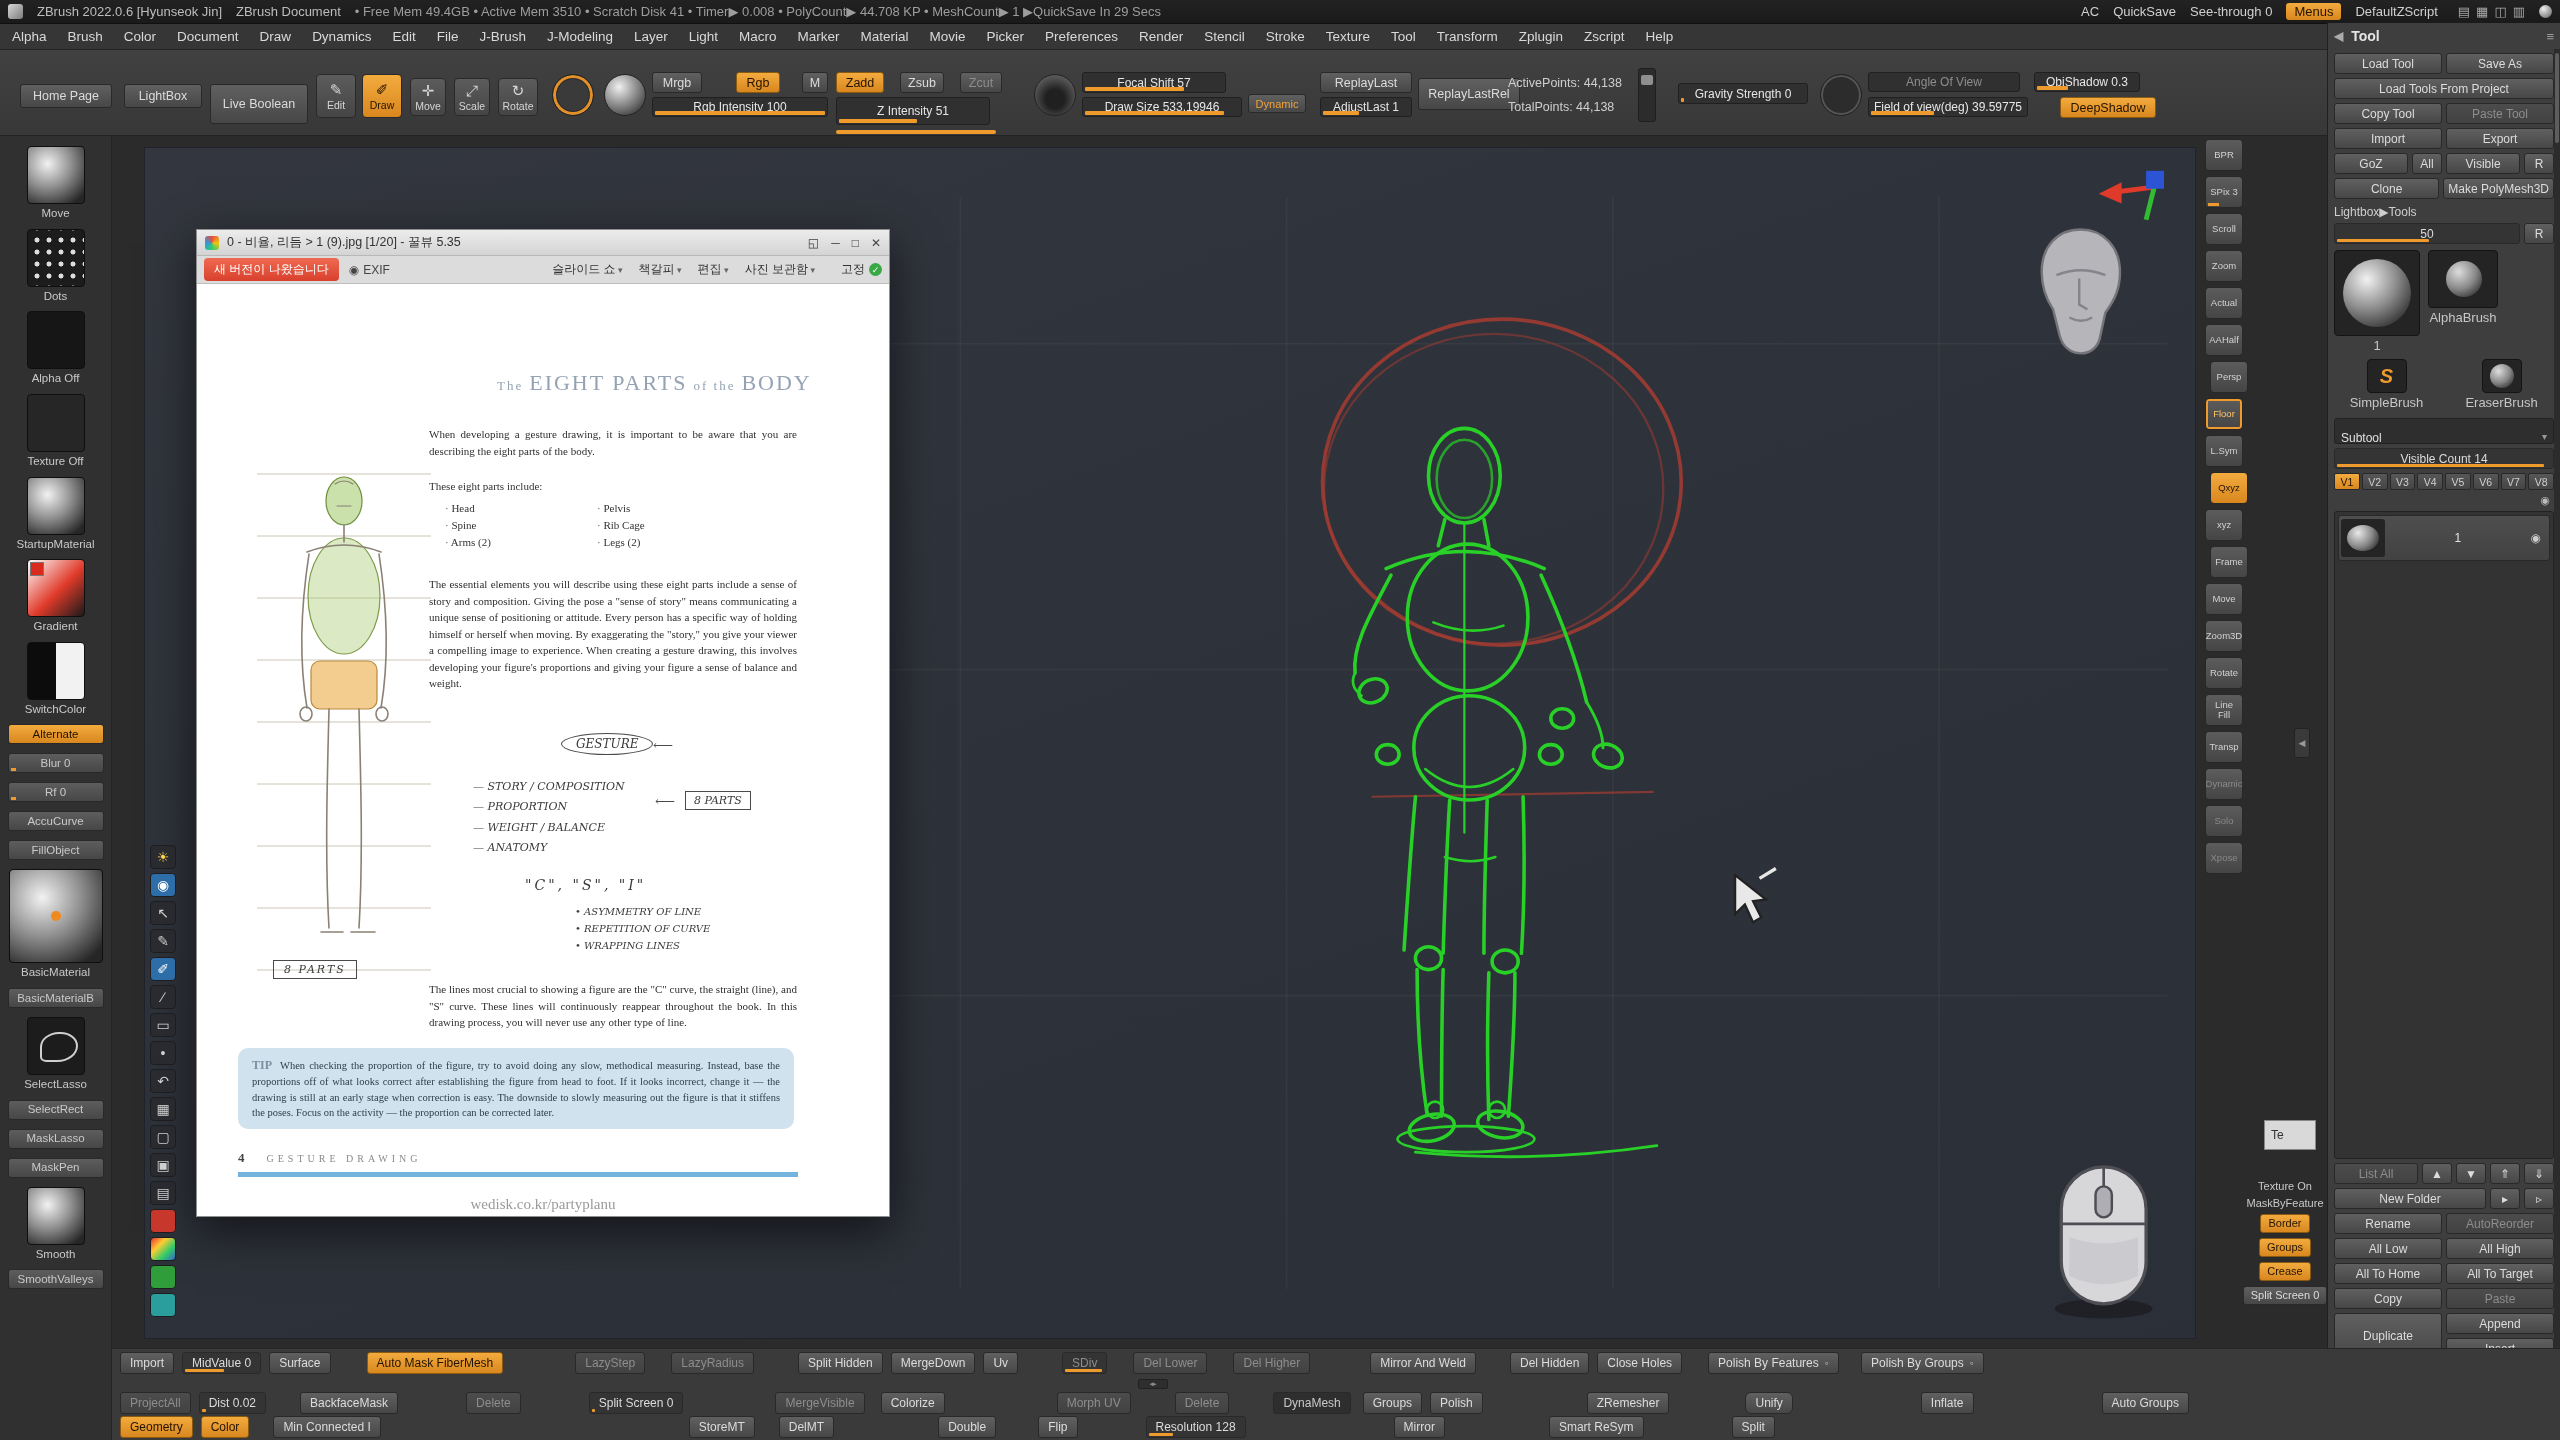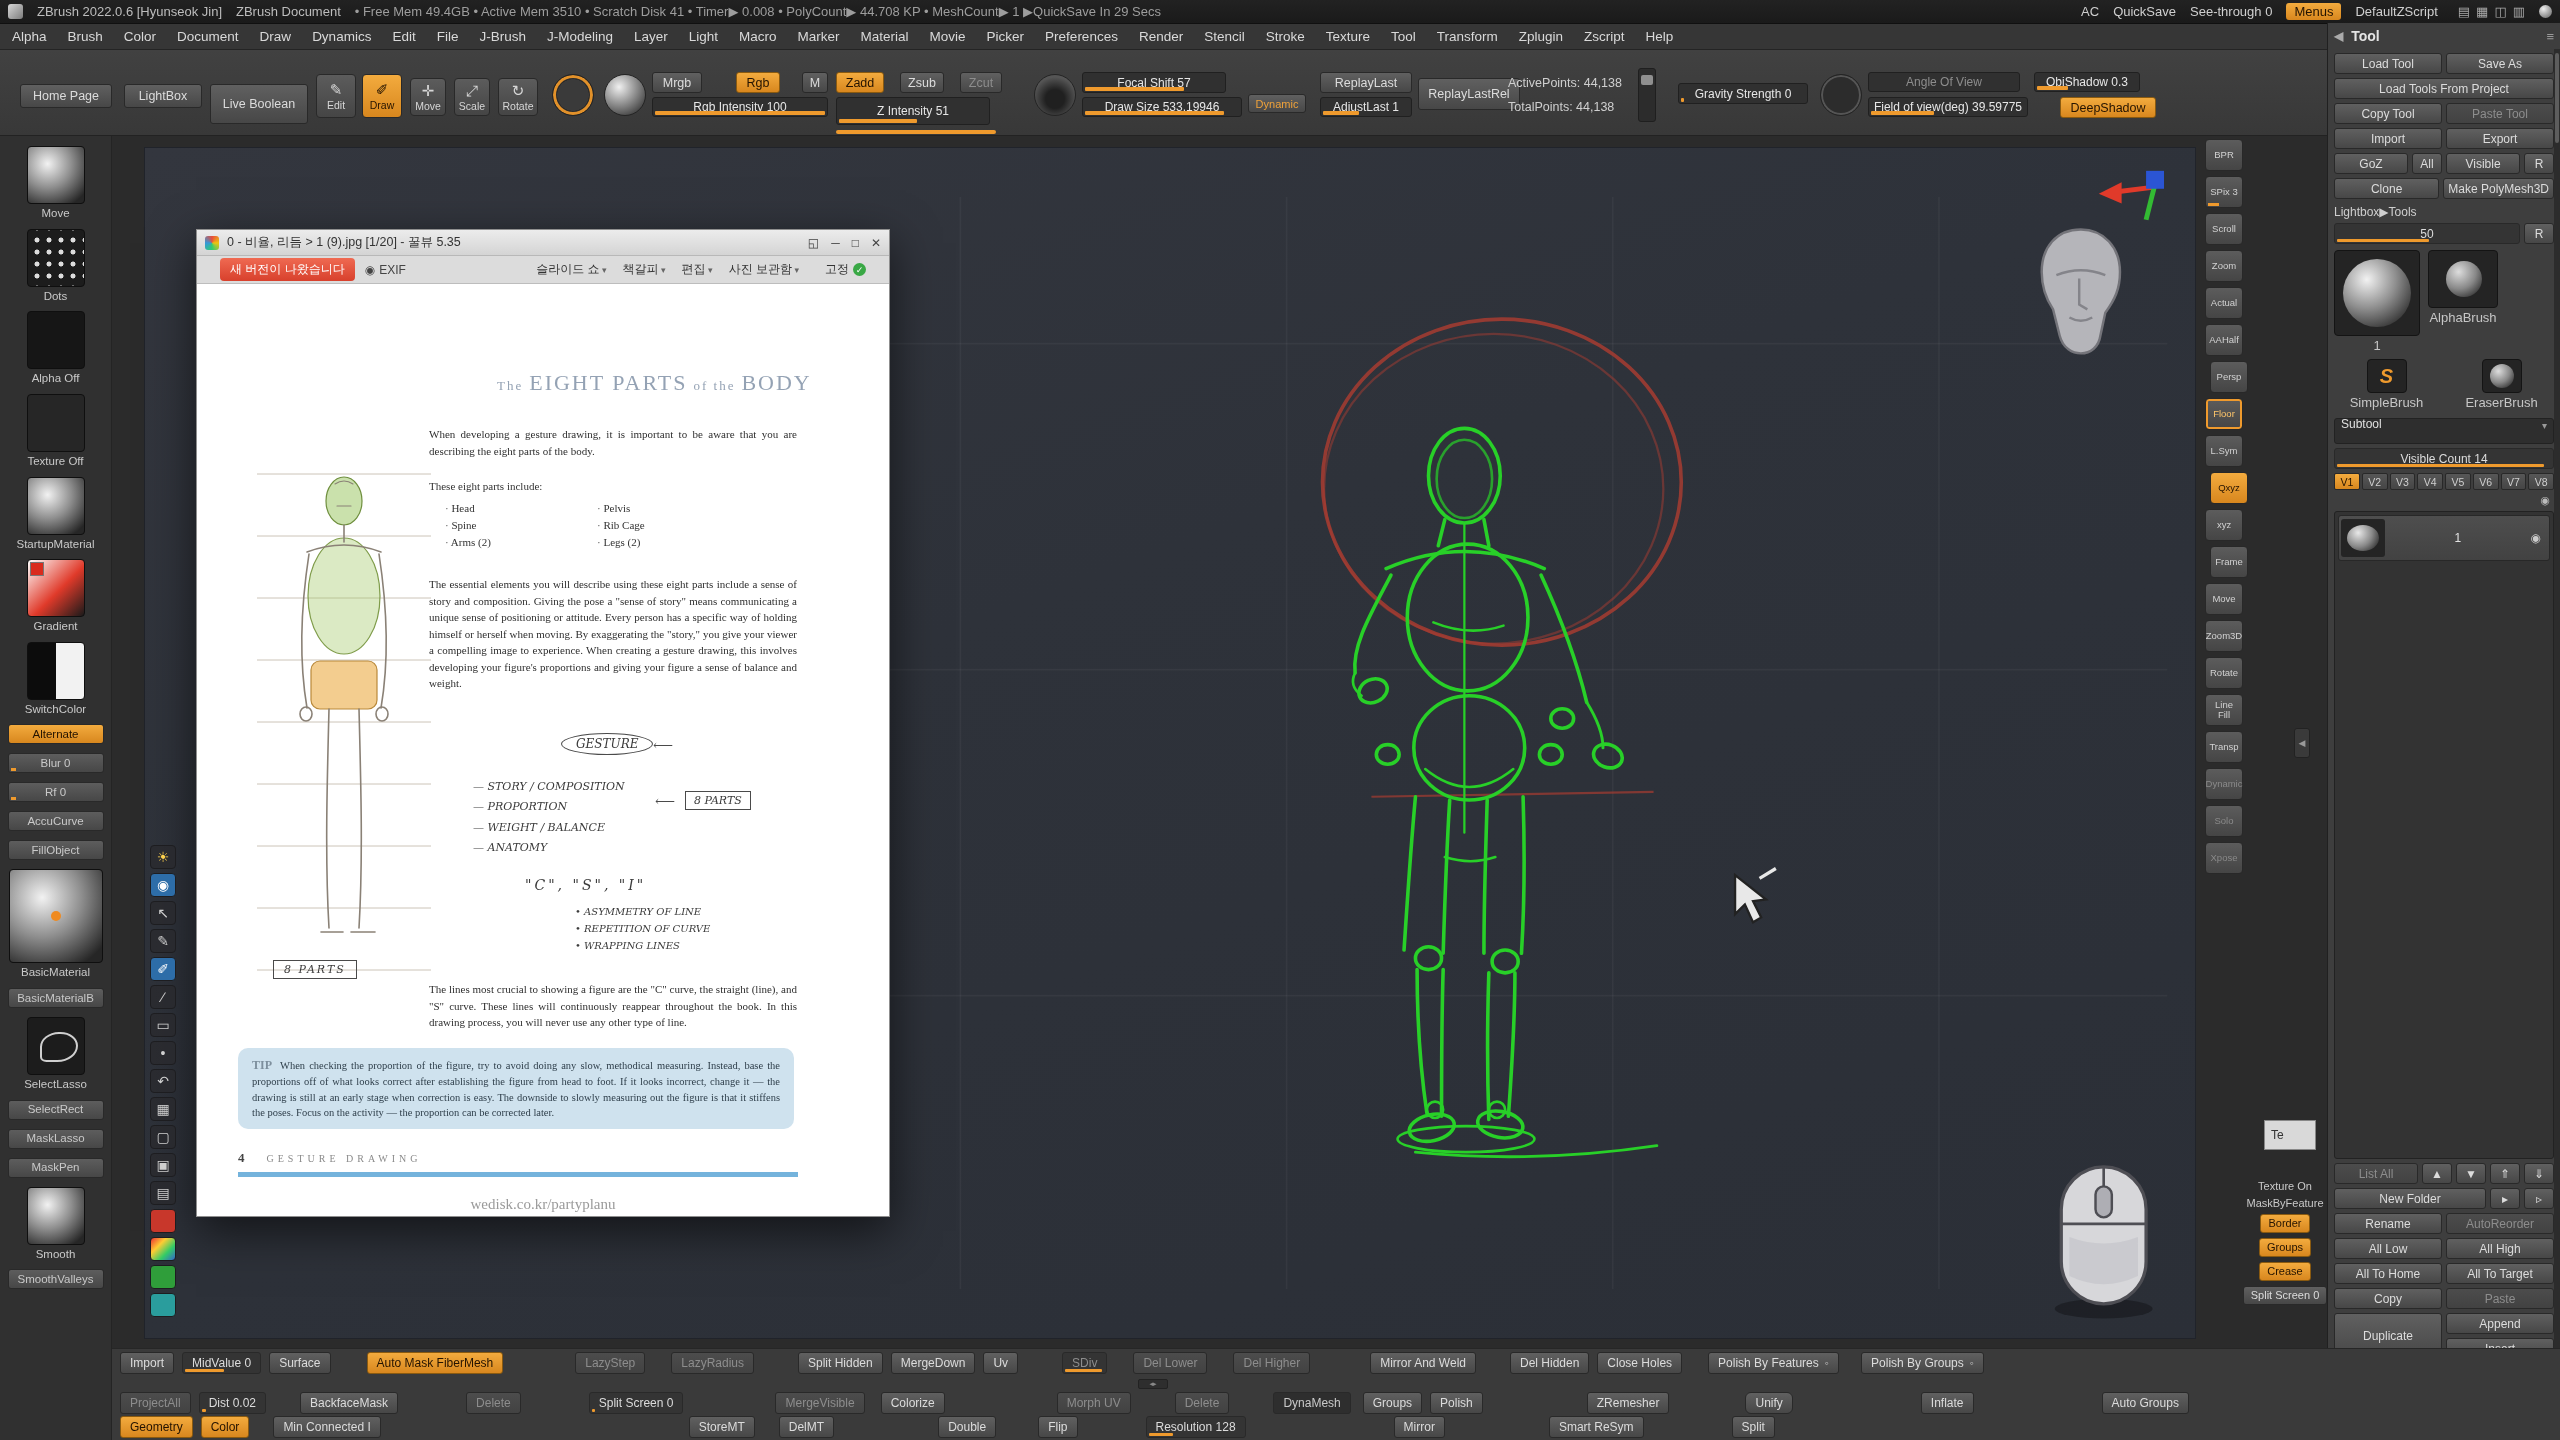--- a/index.html
+++ b/index.html
@@ -105,21 +105,21 @@
 .anno-item.sw-teal{background:#2a9d9d}
 
 
 .hv{position:absolute;left:196px;top:229px;width:694px;height:988px;background:#f4f4f4;border:1px solid #8f8f8f;
   box-shadow:0 14px 44px rgba(0,0,0,.6);z-index:20}
 .hv-title{height:26px;background:linear-gradient(#ececec,#d4d4d4);display:flex;align-items:center;gap:8px;padding:0 8px;
   color:#333;font-size:12.5px;border-bottom:1px solid #b8b8b8}
 .hv-logo{width:14px;height:14px;background:conic-gradient(#e74c3c,#f1c40f,#2ecc71,#3498db,#e74c3c);border-radius:3px}
 .hv-winbtns{margin-left:auto;display:flex;gap:12px;color:#444;font-size:12px}
 .hv-menu{height:28px;background:#dcdcdc;border-bottom:1px solid #bdbdbd;display:flex;align-items:center;gap:10px;
-  padding:0 23px;color:#333;font-size:12px}
+  padding:0 7px;color:#333;font-size:12px}
 .hv-newver{background:linear-gradient(#ef6a52,#d8402c);color:#fff;border-radius:4px;padding:3px 10px;font-size:12px}
 .hv-exif{display:flex;align-items:center;gap:4px;color:#444}
 .hv-rmenu{margin-left:auto;display:flex;gap:16px;color:#333}
 .hv-rmenu .mi::after{content:" ▾";font-size:9px;color:#666}
 .hv-pin{display:flex;align-items:center;gap:4px}
 .hv-pin .chk{width:13px;height:13px;border-radius:50%;background:#39a845;color:#fff;font-size:9px;display:flex;
   align-items:center;justify-content:center}
 .hv-content{position:relative;height:932px;background:#fff;overflow:hidden;color:#333;
   font-family:"Liberation Serif",serif}
 
@@ -192,21 +192,21 @@
   background:radial-gradient(circle at 35% 30%,#ddd,#888 50%,#222 92%)}
 .tp-thumbcap{font-size:13px;color:#c6c6c6;text-align:center;margin-top:2px}
 .tp-brushrow{display:flex;gap:10px;margin-top:6px}
 .tp-brush{display:flex;flex-direction:column;align-items:center;flex:1}
 .tp-brush .ic{width:40px;height:34px;background:#242424;border:1px solid #141414;border-radius:4px;display:flex;
   align-items:center;justify-content:center;font-size:20px}
 .tp-brush .ic.s{color:#ef9a2d;font-weight:bold;font-style:italic}
 .tp-brush .ic .minisph{width:24px;height:24px;border-radius:50%;
   background:radial-gradient(circle at 35% 30%,#ddd,#888 50%,#222 92%)}
 .tp-section{height:20px;background:#2e2e2e;border:1px solid #222;border-radius:3px;margin-top:8px;display:flex;
-  align-items:flex-end;padding:12px 6px;font-size:12px;color:#e0e0e0}
+  align-items:flex-start;padding:12px 6px;font-size:12px;color:#e0e0e0}
 .tp-section .hicons{margin-left:auto;font-size:10px;color:#999}
 .tp-tabs{display:flex;gap:2px;margin-top:4px;align-items:center}
 .tp-tab{flex:1;height:17px;background:linear-gradient(#575757,#454545);border:1px solid #282828;border-radius:2px;
   font-size:10.5px;display:flex;align-items:center;justify-content:center;color:#cfcfcf}
 .tp-tab.orange{background:linear-gradient(#f3ab3e,#d8871e);color:#241300}
 .tp-eye{width:18px;font-size:11px;color:#bbb;text-align:center}
 .tp-list{flex:1;margin-top:4px;background:#333;border:1px solid #222;border-radius:3px;padding:3px;overflow:hidden}
 .tp-item{height:46px;background:linear-gradient(#4e4e4e,#424242);border:1px solid #282828;border-radius:3px;display:flex;
   align-items:center;gap:8px;padding:2px}
 .tp-item .th{width:44px;height:38px;background:#242424;border-radius:3px;position:relative}

